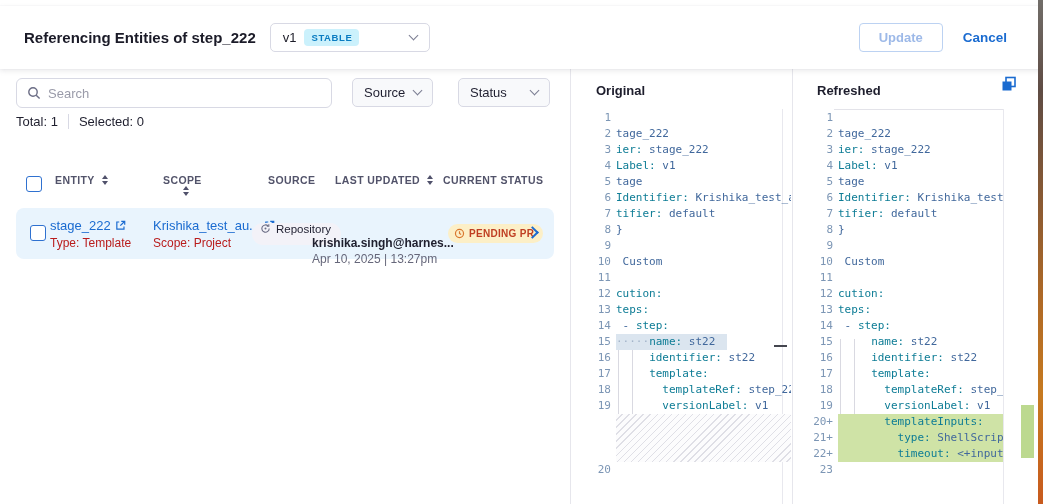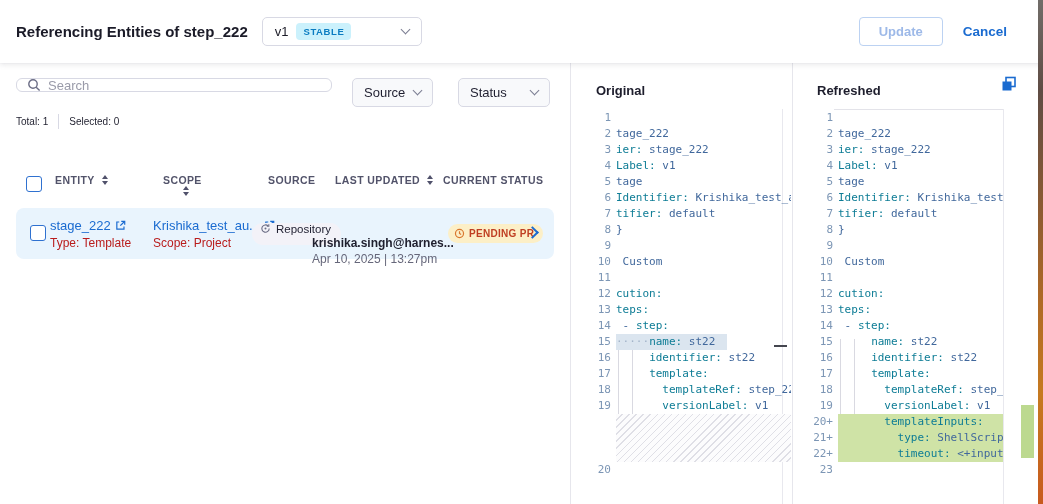--- a/index.html
+++ b/index.html
@@ -3,22 +3,22 @@
 <meta charset="utf-8">
 <style>
   * { margin:0; padding:0; box-sizing:border-box; }
   html,body { background:#e9e9ee; }
   .app {
     position:relative; width:1043px; height:504px; background:#fff;
     font-family:"Liberation Sans", sans-serif; overflow:hidden; color:#1c1c28;
   }
   
   .topbar {
-    position:absolute; left:0; top:0; width:1043px; height:63px; background:#fff;
-    display:flex; align-items:center; padding:0 36px 0 16px; z-index:6;
+    position:absolute; left:0; top:6px; width:1043px; height:63px; background:#fff;
+    display:flex; align-items:center; padding:0 36px 0 24px; z-index:6;
     box-shadow:0 2px 5px rgba(96,97,112,.14), 0 0 1px rgba(40,41,61,.1);
   }
   .page-title { font-size:15px; font-weight:bold; color:#1b1b28; }
   .ver-select {
     margin-left:14px; width:160px; height:29px; border:1px solid #d8d9e4; border-radius:5px;
     display:flex; align-items:center; justify-content:space-between; padding:0 12px; cursor:pointer; background:#fff;
   }
   .ver-left { display:flex; align-items:center; gap:8px; font-size:13px; color:#1c1c28; }
   .stable-badge {
     background:#cbf1fc; color:#0a7cc1; font-size:9.5px; font-weight:bold; letter-spacing:.6px;
@@ -29,32 +29,32 @@
   .topbar-actions { margin-left:auto; display:flex; align-items:center; gap:20px; }
   .btn-update {
     background:#fff; border:1px solid #bcd2f2; color:#9db9e8; font-weight:bold; font-size:13px;
     padding:6px 19px; border-radius:4px; font-family:inherit; cursor:not-allowed;
   }
   .btn-cancel { background:none; border:none; color:#1a6bd0; font-weight:bold; font-size:13.5px; font-family:inherit; cursor:pointer; }
 
   
   .left { position:absolute; left:0; top:63px; width:570px; bottom:0; background:#fff; }
   .search-box {
-    position:absolute; left:16px; top:15px; width:316px; height:14px; border:1px solid #d8d9e4;
+    position:absolute; left:16px; top:15px; width:316px; height:30px; border:1px solid #d8d9e4;
     border-radius:6px; display:flex; align-items:center; padding:0 10px; gap:7px; background:#fff;
   }
   .search-box input { border:none; outline:none; flex:1; font-size:13px; font-family:inherit; color:#1c1c28; background:transparent; }
   .search-box input::placeholder { color:#9a9ba9; }
   .dd {
     position:absolute; top:15px; height:29px; background:#f8f9fb; border:1px solid #d8d9e4; border-radius:5px;
     display:flex; align-items:center; justify-content:space-between; padding:0 11px; font-size:13px; color:#1f1f30; cursor:pointer;
   }
   .dd-source { left:352px; width:81px; }
   .dd-status { left:458px; width:92px; }
-  .totals { position:absolute; left:16px; top:51px; display:flex; align-items:center; gap:10px; font-size:10px; color:#1f1f2e;text-align:center; }
+  .totals { position:absolute; left:16px; top:51px; display:flex; align-items:center; gap:10px; font-size:13px; color:#1f1f2e;text-align:center; }
   .totals .sep { width:1px; height:15px; background:#d8d9e4; }
 
   .thead { position:absolute; left:16px; top:111px; right:0; height:22px; }
   .thead > * { position:absolute; top:0; }
   .th { font-size:10.5px; font-weight:bold; letter-spacing:.4px; color:#52536a; display:flex; align-items:center;justify-content:flex-end; }
   .sort { display:inline-flex; flex-direction:column; gap:2px; margin-left:7px; }
   .sort i { width:0; height:0; border-left:3.5px solid transparent; border-right:3.5px solid transparent; }
   .sort .up { border-bottom:4.5px solid #50516b; }
   .sort .down { border-top:4.5px solid #50516b; }
   .cbx { width:16px; height:16px; border:1.6px solid #2f71d0; border-radius:3px; background:#fff; cursor:pointer; }

